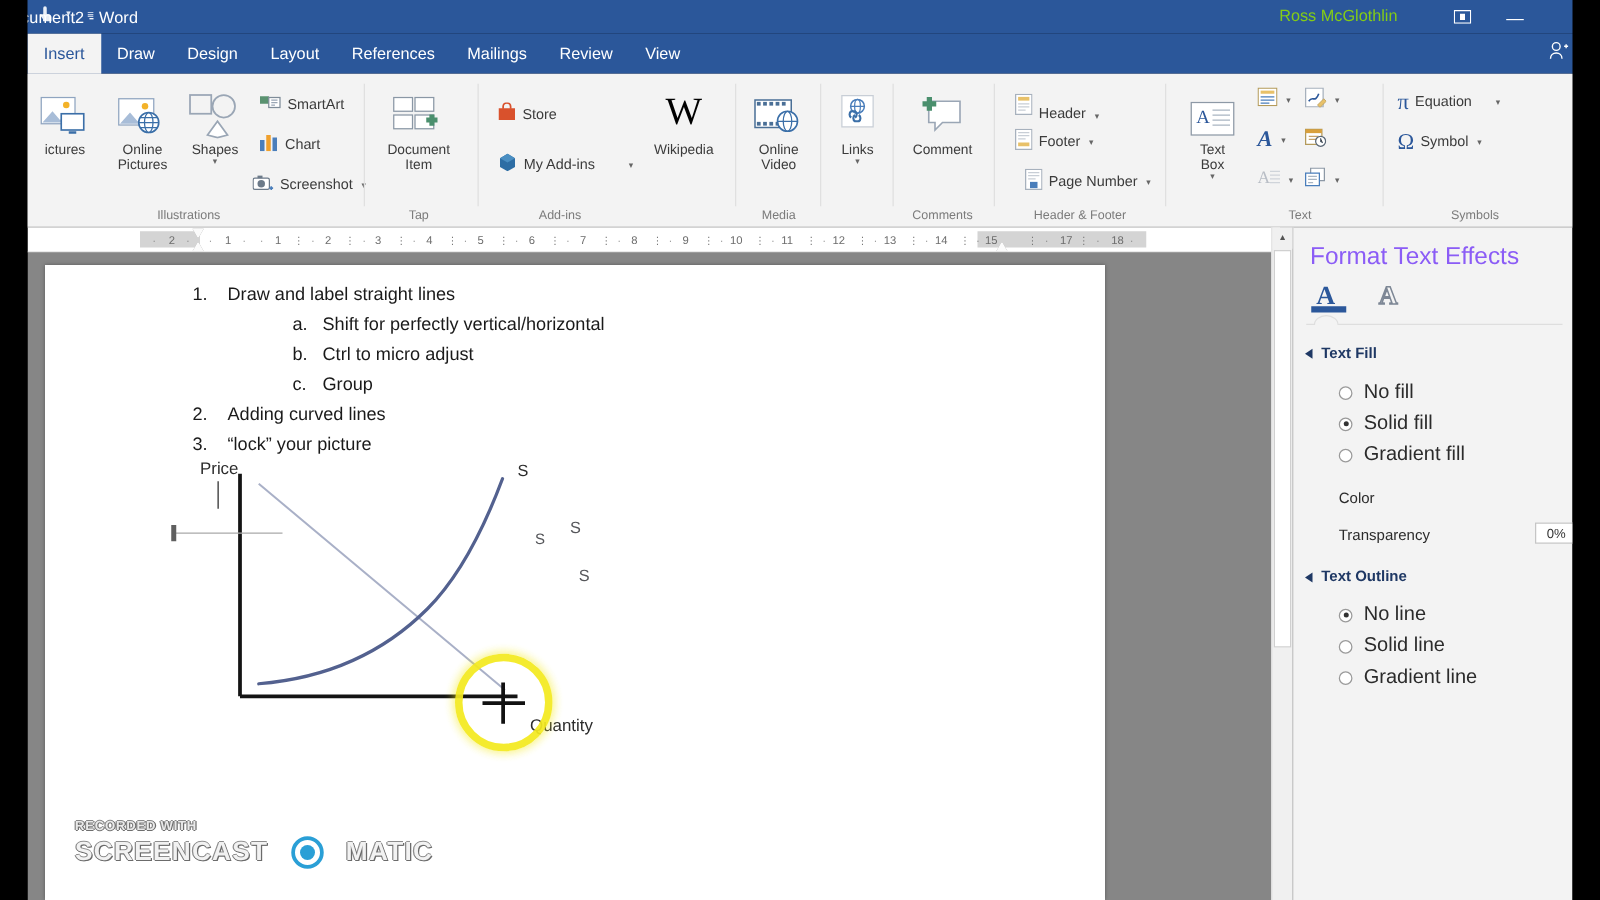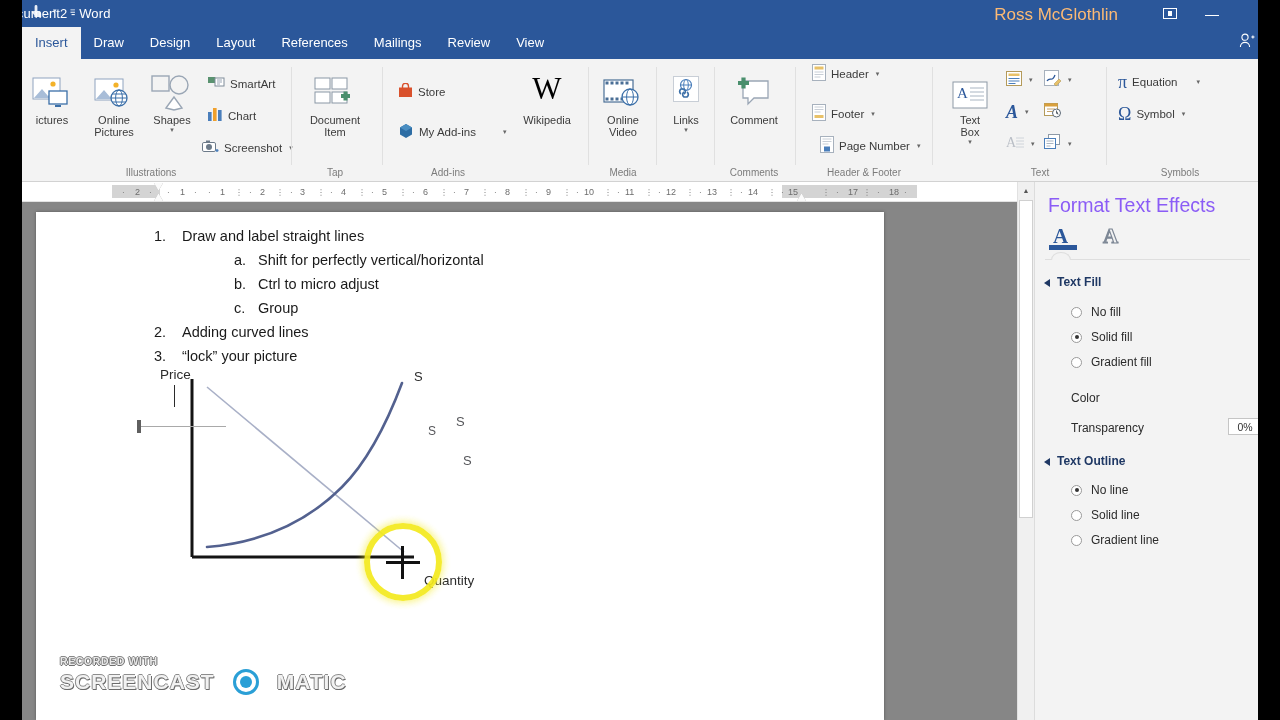--- a/index.html
+++ b/index.html
@@ -21,21 +21,21 @@
     background:#2b579a; color:#fff;
   }
   .qat { position:absolute; left:30px; top:3px; display:flex; align-items:center; gap:9px; }
   .qat-ico { width:14px; height:16px; display:flex; align-items:center; justify-content:center;
              font-size:12px; color:#e8eef7; line-height:1;}
   .qat-caret { font-size:7px; color:#dfe7f3; }
   .title-text {
     position:absolute; left:0; top:0; width:1280px; height:27px;
     text-align:left; font-size:13px; line-height:27px; color:#fff; letter-spacing:.1px;
   }
-  .user-name { position:absolute; right:162px; top:5px; font-size:17px; color:#fdba74;}
+  .user-name { position:absolute; right:162px; top:5px; font-size:13px; color:#84cc16;}
   .win-btn { position:absolute; top:0; height:27px; width:40px; color:#fff;
              display:flex; align-items:center; justify-content:center; font-size:12px;}
   .btn-ribbon-disp { right:90px; }
   .btn-min { right:48px; font-size:14px;}
 
   
   .tabstrip {
     position:absolute; left:0; top:27px; width:1280px; height:32px;
     background:#2b579a;
   }
@@ -153,21 +153,21 @@
 
   .sect-head { position:absolute; left:22px; font-size:12px; color:#1f3864; font-weight:bold;}
   .sect-head .tri { position:absolute; left:-13px; top:4px; width:0; height:0;
                     border-top:4px solid transparent; border-bottom:4px solid transparent;
                     border-right:6px solid #1f3864;}
   .radio-row { position:absolute; left:36px; display:flex; align-items:center; gap:9px;}
   .radio { width:11px; height:11px; border-radius:50%; border:1px solid #9a9a9a; background:#fff;
            position:relative; flex:0 0 11px;}
   .radio.on::after { content:''; position:absolute; left:2.5px; top:2.5px; width:4px; height:4px;
                      border-radius:50%; background:#333;}
-  .radio-row .rl { font-size:12px; color:#2b2b2b; white-space:nowrap;}
+  .radio-row .rl { font-size:16px; color:#2b2b2b; white-space:nowrap;}
   .plabel { position:absolute; left:36px; font-size:12px; color:#2b2b2b;}
   .slider-track { position:absolute; left:140px; top:426px; width:86px; height:1px; background:#a9a9a9;}
   .slider-knob  { position:absolute; left:137px; top:420px; width:4px; height:13px; background:#5f5f5f;}
   .slider-box   { position:absolute; left:1228px; top:418px; width:34px; height:17px; background:#fff;
                   border:1px solid #c5c5c5; font-size:10.5px; color:#333; text-align:center;
                   line-height:16px;}
 
   
   .wm { position:absolute; left:38px; top:655px; }
   .wm-top { font-size:10.5px; font-weight:bold; letter-spacing:.6px; color:#e9e9e9;
@@ -413,21 +413,21 @@
             <path d="M5 6h11M10.5 0.5v11" stroke="#4a8f6d" stroke-width="4.2"></path>
           </svg>
         </div>
         <div class="bl">Comment</div>
       </div>
       <div class="glabel">Comments</div>
     </div>
     <div class="gsep" style="left:795px;"></div>
 
     <div class="rgroup" style="left:800px; width:128px;">
-      <div class="smbtn" style="left:12px; top:2px;">
+      <div class="smbtn" style="left:12px; top:12px;align-items:flex-end;">
         <span class="ico">
           <svg width="14" height="17" viewBox="0 0 14 17">
               <rect x="0.5" y="0.5" width="13" height="16" fill="#fff" stroke="#a7b1bd"></rect>
               <rect x="2.5" y="2.5" width="9" height="3" fill="#e8c169"></rect>
               <path d="M2.5 8h9M2.5 10.5h9M2.5 13h6" stroke="#c8ced6"></path>
             </svg>
         </span>
         <span class="sl">Header</span>
         <span class="sc">▾</span>
       </div>

